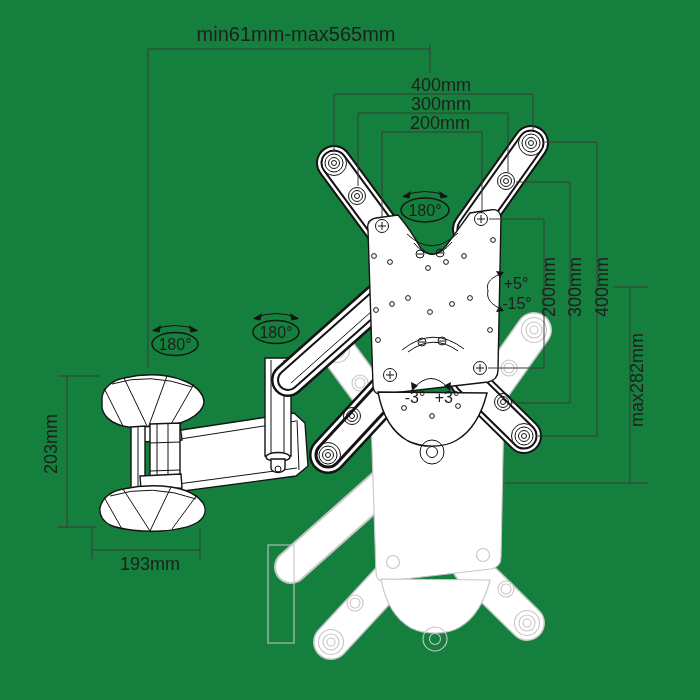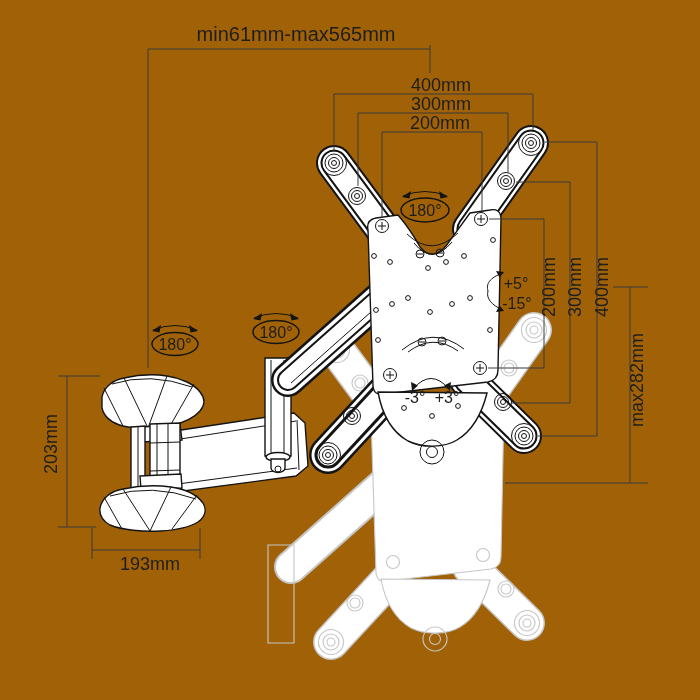--- a/index.html
+++ b/index.html
@@ -1,16 +1,16 @@
 <!DOCTYPE html>
 <html><head>
 <meta charset="utf-8">
 <style>
   html,body{margin:0;padding:0;background:#ffffff;}
-  .stage{position:relative;width:700px;height:700px;background:#a16207;overflow:hidden;}
+  .stage{position:relative;width:700px;height:700px;background:#15803d;overflow:hidden;}
   svg{display:block;}
   .dim-stroke{stroke:#3a3a3a;stroke-width:1;fill:none;}
   .mount{stroke:#141414;fill:none;stroke-width:1.4;}
   .mount-fill{stroke:#141414;fill:#ffffff;stroke-width:1.4;}
   .thin{stroke:#141414;stroke-width:1;fill:none;}
   .ghost{stroke:#c6c6c6;fill:none;stroke-width:1.1;}
   .ghost-fill{stroke:#c6c6c6;fill:#ffffff;stroke-width:1.1;}
   .whitecore{stroke:#ffffff;fill:none;}
   .blackband{stroke:#141414;fill:none;}
   .greyband{stroke:#c6c6c6;fill:none;}

